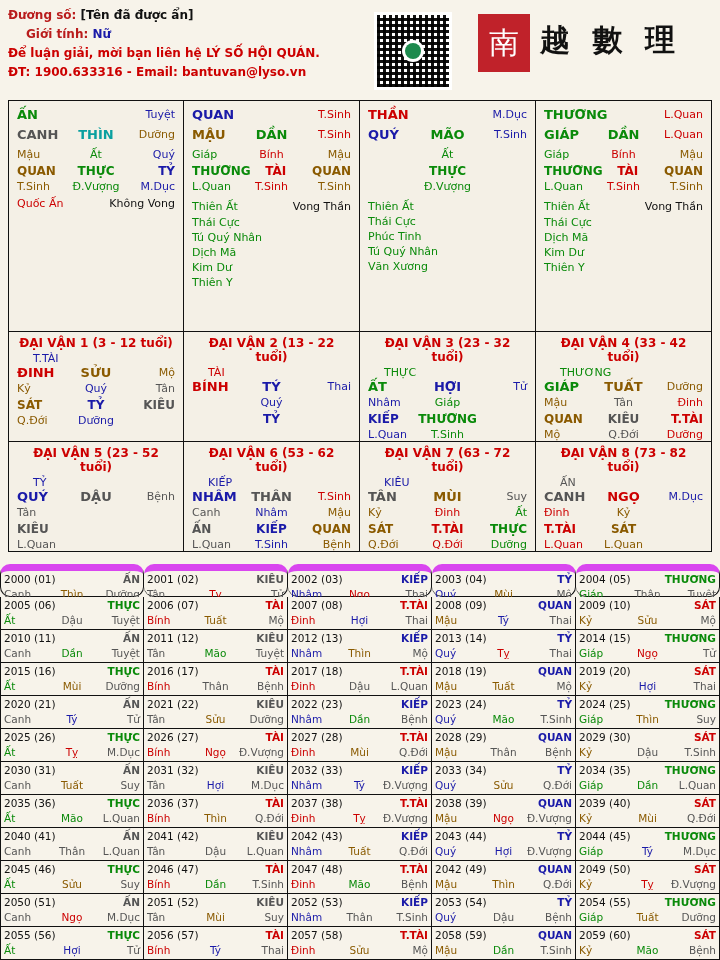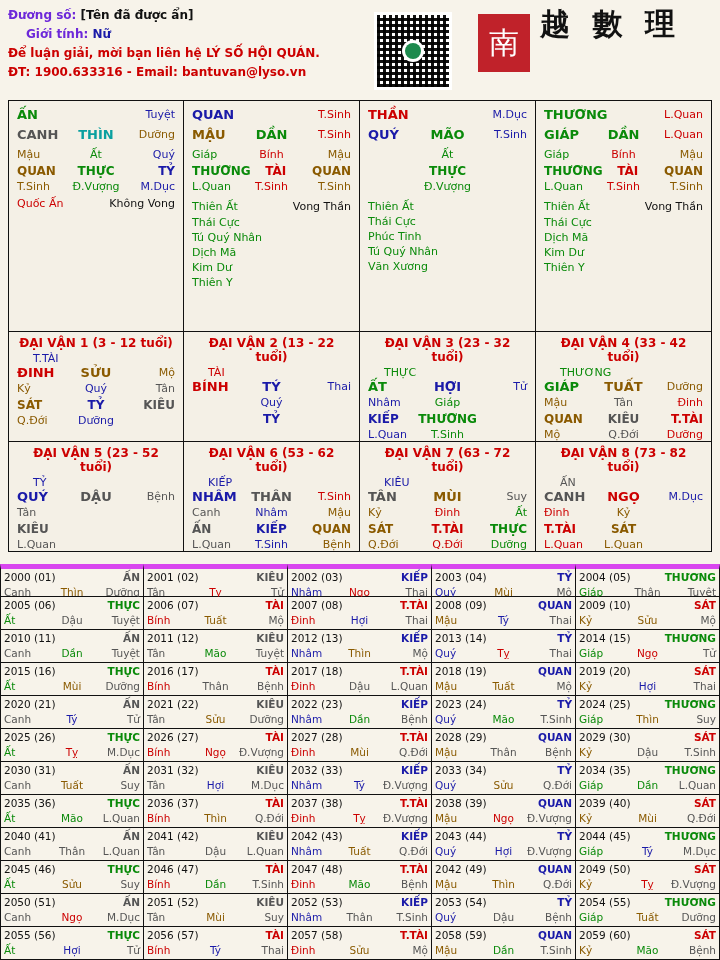--- a/index.html
+++ b/index.html
@@ -10,21 +10,21 @@
     font-size:11px;
     color:#222;
     position:relative;
     overflow:hidden;
   }
   .page{width:720px;height:960px;position:relative;background:#f7f3ea;}
 
   
   .header{height:100px;position:relative;padding:6px 8px 0 8px;box-sizing:border-box;}
   .hdr-lines{font-weight:bold;font-size:12px;line-height:19px;}
-  .hdr-line .lbl{color:#6d28d9;}
+  .hdr-line .lbl{color:#b91c1c;}
   .hdr-line .val{color:#111;}
   .hdr-red{color:#cc0000;}
   .hdr-gender .g{color:#1a1aa8;}
   .qr{
     position:absolute;top:12px;left:374px;width:72px;height:72px;
     background:
       repeating-linear-gradient(90deg,#111 0 3px,#fff 3px 6px),
       repeating-linear-gradient(0deg,#111 0 3px,#fff 3px 6px);
     background-blend-mode:multiply;
     border:3px solid #fff;
@@ -32,21 +32,21 @@
   .qr:after{
     content:"";position:absolute;left:28px;top:28px;width:16px;height:16px;
     border-radius:50%;background:#1d8a4e;box-shadow:0 0 0 3px #fff;
   }
   .seal{
     position:absolute;top:14px;left:478px;width:52px;height:58px;
     background:#c0222a;color:#fff;display:flex;align-items:center;justify-content:center;
     font-size:30px;font-family:"DejaVu Serif",serif;
   }
   .seal-text{
-    position:absolute;top:4px;left:540px;
+    position:absolute;top:20px;left:540px;
     font-family:"DejaVu Serif",serif;font-size:30px;font-weight:bold;color:#111;
     letter-spacing:6px;
   }
 
   
   .grid-top{position:absolute;top:100px;left:8px;width:704px;}
   .row{display:flex;}
   .cell{
     border:1px solid #111;background:#f4f0e6;box-sizing:border-box;position:relative;
   }
@@ -77,21 +77,21 @@
 
   .daivan-title{font-weight:bold;font-size:12px;text-align:center;margin-bottom:2px;}
 
   
   .yeartable{position:absolute;top:564px;left:0;width:720px;}
   .yrow{display:flex;}
   .ycell{
     width:144px;box-sizing:border-box;border:1px solid #111;border-top:none;border-left:none;
     padding:1px 3px;height:33px;background:#f7f3ea;
   }
-  .yrow:first-child .ycell{border-top:5px solid #d946ef;}
+  .yrow:first-child .ycell{border-top:7px solid #d946ef;border-radius:10px;}
   .ycell:first-child{border-left:1px solid #111;}
   .yl1{display:flex;justify-content:space-between;line-height:15px;font-size:10.5px;}
   .yl2{display:grid;grid-template-columns:1fr 1fr 1fr;line-height:15px;font-size:10.5px;}
   .yl2 span{text-align:center;}
   .yl2 span:first-child{text-align:left;}
   .yl2 span:last-child{text-align:right;}
   .ylabel{color:#111;}
   b{font-weight:bold;}
 </style>
 </head>

